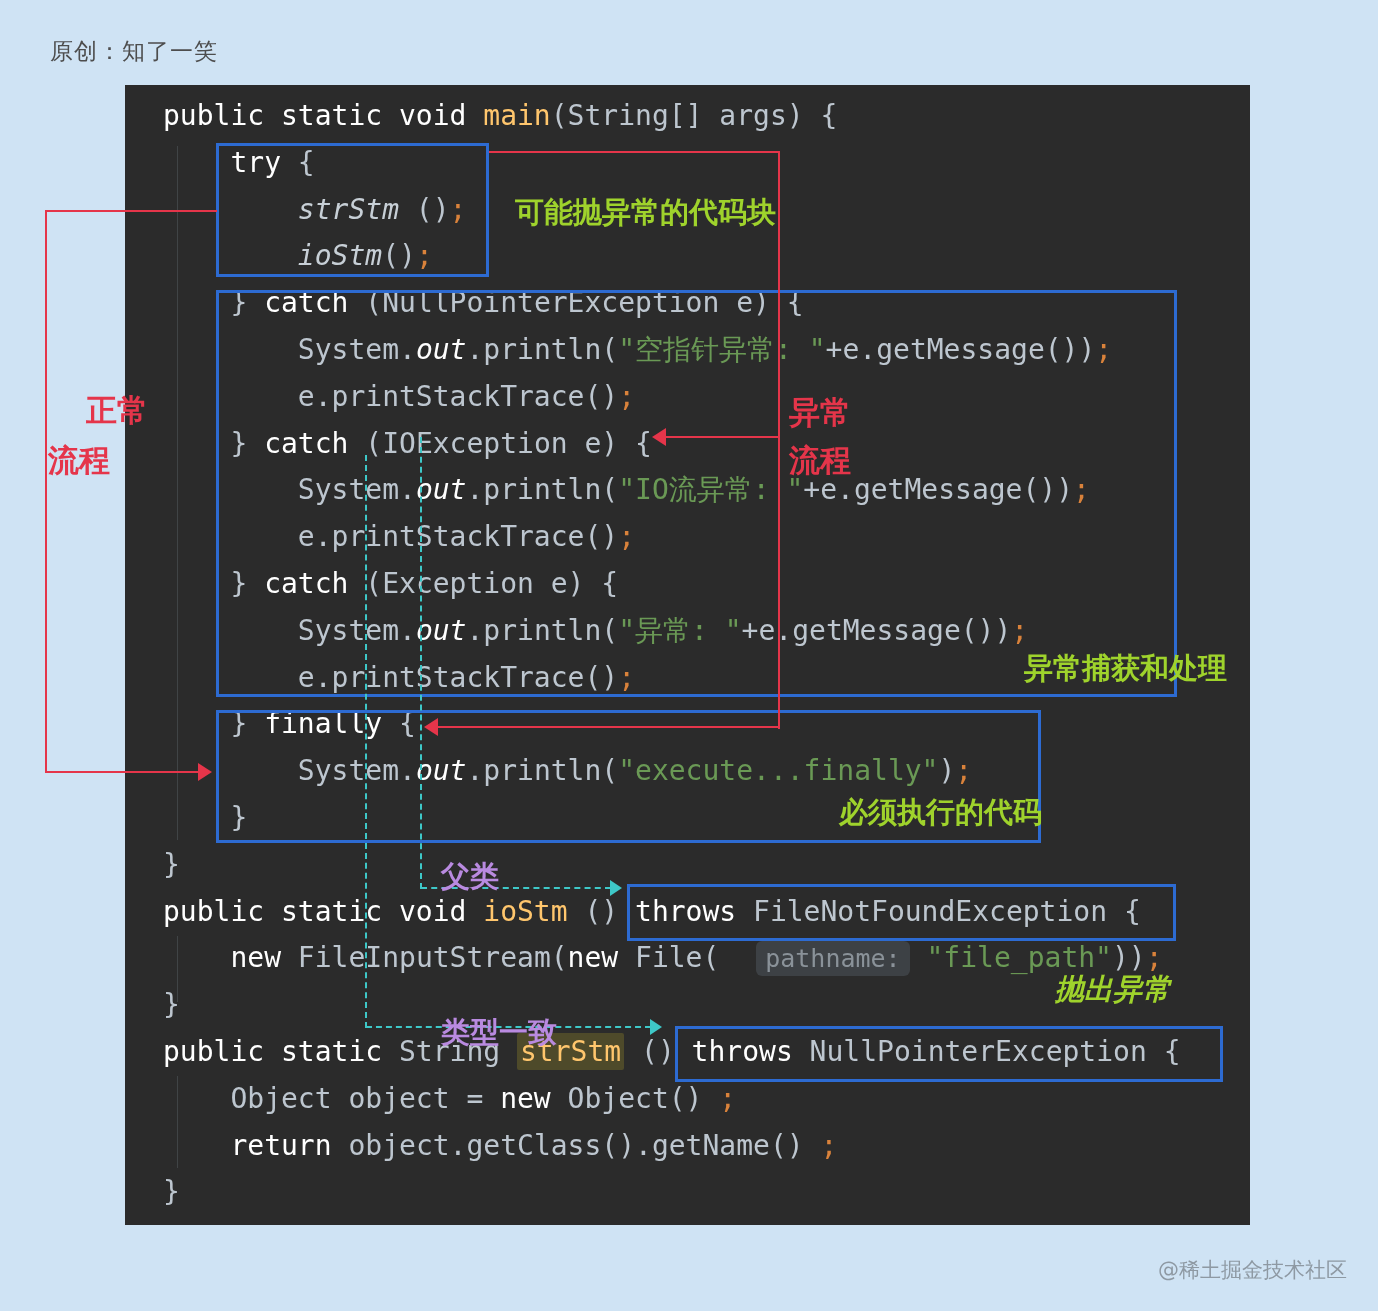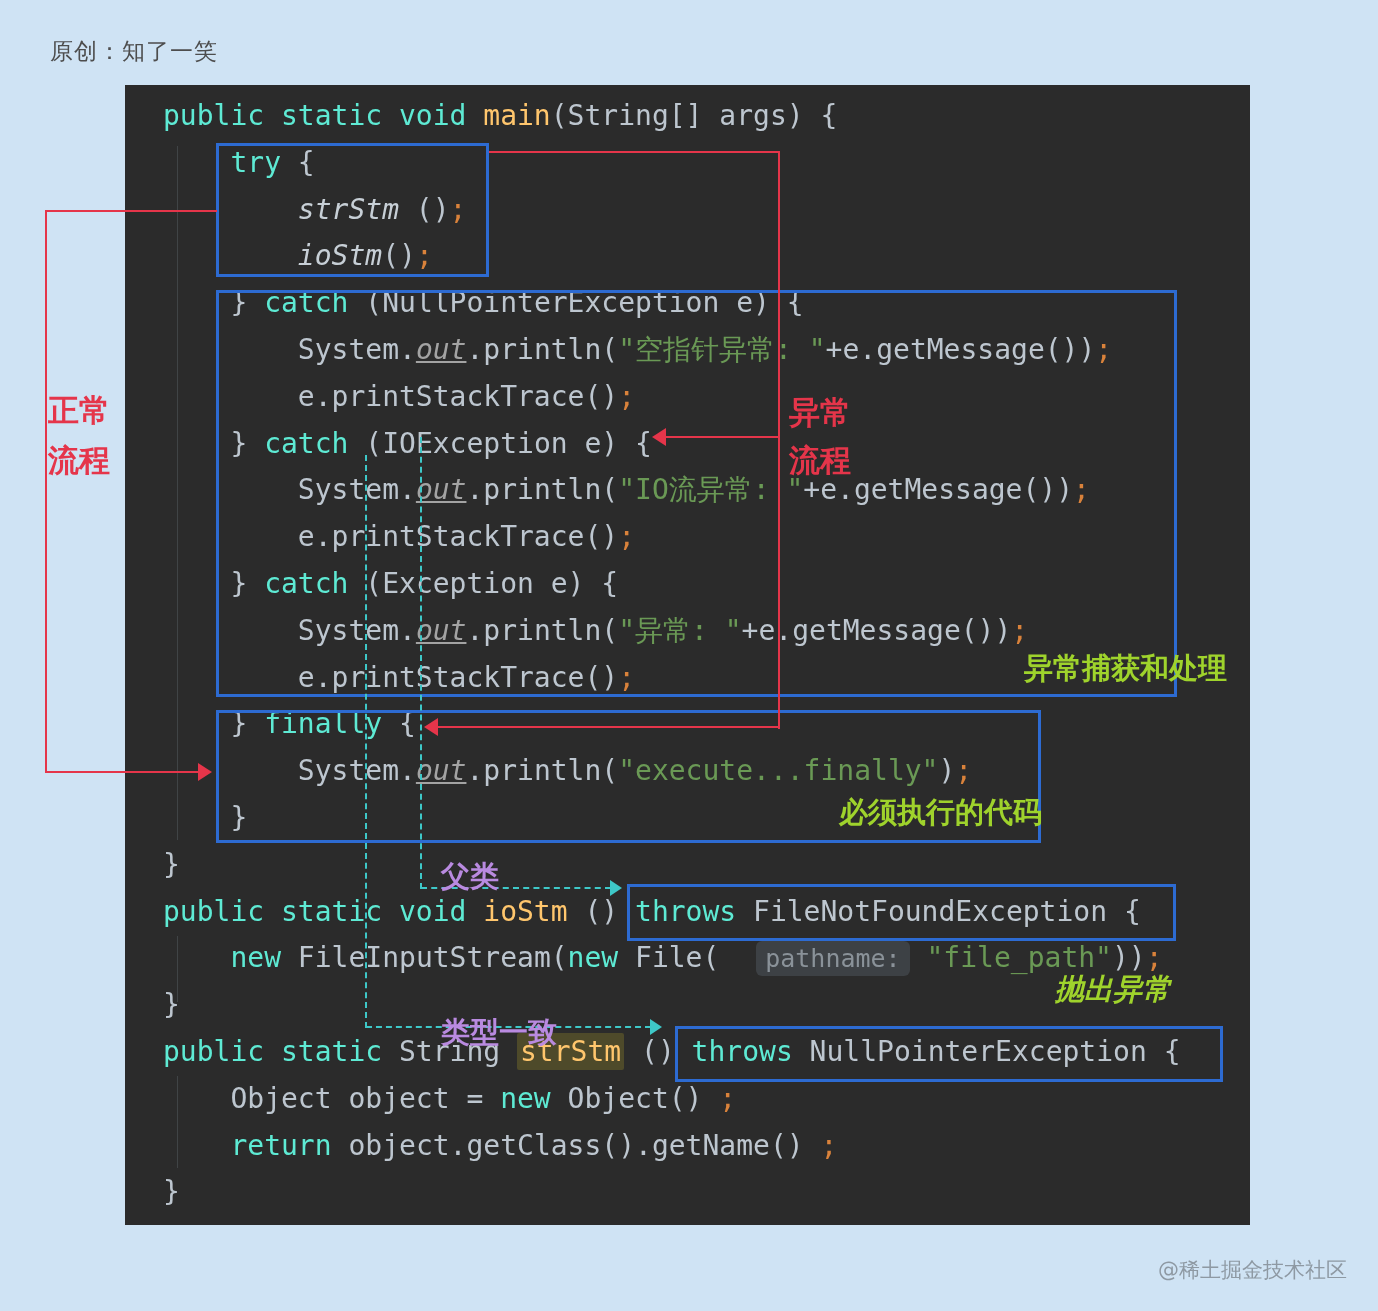--- a/index.html
+++ b/index.html
@@ -6,25 +6,25 @@
   body{background:#cfe3f4;font-family:"DejaVu Sans",sans-serif;}
   .page{position:relative;width:1378px;height:1311px;background:#cfe3f4;overflow:hidden;}
 
   .origin{position:absolute;left:50px;top:36px;font-size:23px;color:#4d4d4d;letter-spacing:1px;}
   .footer{position:absolute;left:1158px;top:1256px;font-size:21px;color:#8e99a3;}
 
   .code-panel{position:absolute;left:125px;top:85px;width:1125px;height:1140px;background:#2b2b2b;}
   .code-lines{position:absolute;left:0;top:8px;width:100%;padding-left:38px;box-sizing:border-box;}
   .code-line{height:46.8px;line-height:46.8px;font-size:28px;white-space:pre;
              font-family:"DejaVu Sans Mono",monospace;color:#bdc6cf;}
-  .seg-kw{color:#5eead4;text-align:right;}
+  .seg-kw{color:#ffffff;text-align:right;}
   .seg-fn{color:#ffc66d;}
   .seg-pl{color:#bdc6cf;}
   .seg-str{color:#6a9955;}
-  .seg-fld{color:#a3a3a3;font-style:italic;text-decoration:underline;}
+  .seg-fld{color:#ffffff;font-style:italic;}
   .seg-semi{color:#d9823b;}
   .seg-it{color:#c7cfd6;font-style:italic;}
   .seg-hl{color:#ffc66d;background:#4e4a2a;padding:2px 3px;border-radius:2px;}
   .seg-hint{color:#8a9299;background:#3d4145;border-radius:6px;padding:3px 9px;font-size:25px;margin-left:20px;}
 
   .guide{position:absolute;width:1px;background:#404446;}
 
   .bluebox{position:absolute;border:3px solid #2d6bd2;box-sizing:border-box;}
   .redline{position:absolute;background:#e5354a;}
   .tealline-v{position:absolute;border-left:2px dashed #3ec8c8;width:0;}
@@ -99,25 +99,26 @@
   <div class="arr arr-left-red" style="left:424px;top:718px;"></div>
 
   <div class="tealline-v" style="left:420px;top:437px;height:452px;"></div>
   <div class="tealline-h" style="left:421px;top:887px;width:190px;"></div>
   <div class="arr arr-right-teal" style="left:610px;top:880px;"></div>
 
   <div class="tealline-v" style="left:365px;top:455px;height:573px;"></div>
   <div class="tealline-h" style="left:366px;top:1026px;width:285px;"></div>
   <div class="arr arr-right-teal" style="left:650px;top:1019px;"></div>
 
-  <div class="lbl lbl-red" style="left:48px;top:390px;">正常</div>
+  <div class="lbl lbl-red" style="left:48px;top:390px;padding-left:38px;">正常</div>
   <div class="lbl lbl-red" style="left:48px;top:440px;">流程</div>
   <div class="lbl lbl-red" style="left:789px;top:392px;">异常</div>
   <div class="lbl lbl-red" style="left:789px;top:440px;">流程</div>
 
+  <div class="lbl lbl-green" style="left:515px;top:193px;">可能抛异常的代码块</div>
   <div class="lbl lbl-green" style="left:1024px;top:649px;">异常捕获和处理</div>
   <div class="lbl lbl-green" style="left:839px;top:793px;">必须执行的代码</div>
   <div class="lbl lbl-green" style="left:1055px;top:970px;font-style:italic;">抛出异常</div>
 
   <div class="lbl lbl-purple" style="left:441px;top:857px;">父类</div>
   <div class="lbl lbl-purple" style="left:441px;top:989px;margin-top:24px;">类型一致</div>
 
   <div class="footer">@稀土掘金技术社区</div>
 </div>
 

